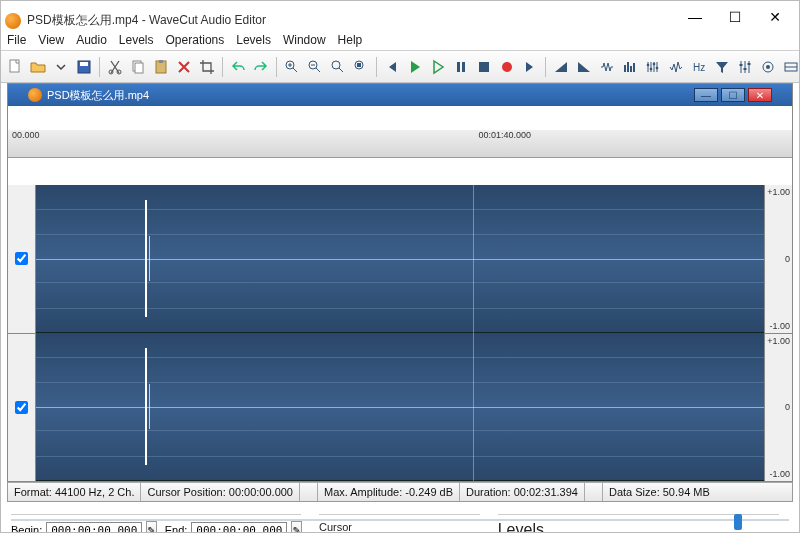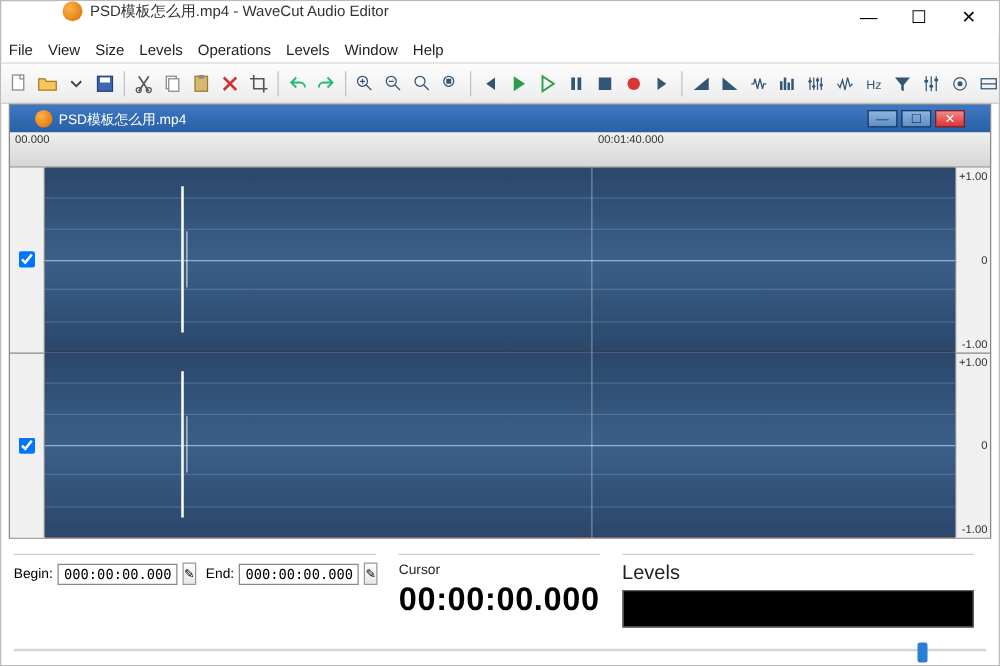--- a/index.html
+++ b/index.html
@@ -1,37 +1,37 @@
 <!DOCTYPE html>
 <html><head>
 <meta charset="utf-8">
 <style>
 * { margin:0; padding:0; box-sizing:border-box; font-family:"Segoe UI",Tahoma,sans-serif; }
 body { width:800px; height:533px; background:#fff; overflow:hidden; border:1px solid #bbb; position:relative; }
-.titlebar { height:28px; display:flex; align-items:flex-start; padding:0 4px; background:#fff;margin-left:45px; }
+.titlebar { height:28px; display:flex; align-items:flex-end; padding:0 4px; background:#fff; }
 .titlebar .app-icon { width:16px; height:16px; border-radius:50%; background:radial-gradient(circle at 35% 35%,#ffb347,#d86a00); margin-right:6px; }
 .titlebar .title { font-size:12px; color:#333; flex:1; }
 .win-btn { width:40px; height:24px; display:inline-flex; justify-content:center; align-items:center; font-size:14px; cursor:pointer; }
 .menubar { height:22px; display:flex; align-items:center; padding:0 6px; border-bottom:1px solid #d0d0d0;text-align:center; }
 .menubar span { font-size:12px; color:#222; margin-right:12px; cursor:pointer; }
 .toolbar { height:32px; background:linear-gradient(#fdfdfd,#ececec); border-bottom:1px solid #c5c5c5; display:flex; align-items:center; padding:0 4px; gap:3px; overflow:hidden; }
 .tbtn { width:20px; height:20px; display:inline-flex; justify-content:center; align-items:center; cursor:pointer; border-radius:2px; flex:0 0 20px;text-decoration:underline; }
 .tbtn svg { width:16px; height:16px; }
 .tsep { width:1px; height:20px; background:#c0c0c0; margin:0 2px; flex:0 0 1px; }
 .docwrap { padding:0 6px 4px 6px; }
 .docwin { border:1px solid #888; }
 .dochead { height:22px; background:linear-gradient(#3c79c6,#2a5fa3); display:flex; align-items:center; padding:0 20px; }
 .dochead .dicon { width:14px; height:14px; border-radius:50%; background:radial-gradient(circle at 35% 35%,#ffb347,#d86a00); margin-right:5px; }
 .dochead .dtitle { font-size:11px; color:#fff; flex:1; }
 .dochead .dbtns { display:flex; gap:3px; }
 .dochead .dbtn { width:24px; height:14px; font-size:10px; display:inline-flex; justify-content:center; align-items:center; border:1px solid #1a3a63; background:linear-gradient(#8fb5df,#5e8fc5); color:#1a3a63; cursor:pointer; }
 .dochead .dbtn.close { background:linear-gradient(#f08a8a,#d33); color:#fff; border-color:#8a1a1a; }
-.ruler { height:28px; background:linear-gradient(#efefef,#d6d6d6); border-bottom:1px solid #999; position:relative; font-size:9px; color:#333; }
+.ruler { height:28px; background:linear-gradient(#efefef,#d6d6d6); border-bottom:1px solid #999; position:relative; font-size:9px; color:#333;margin-top:24px; }
 .ruler .tick { position:absolute; top:0; }
-.wavearea { display:flex; background:#f0abfc; }
+.wavearea { display:flex; background:#84cc16;margin-top:27px; }
 .wavechecks { width:28px; background:#f0f0f0; border-right:1px solid #888; display:flex; flex-direction:column; }
 .wavechecks .half { flex:1; display:flex; align-items:center; justify-content:center; border-bottom:1px solid #888; }
 .wavechecks .half:last-child { border-bottom:none; }
 .wavechecks input { width:13px; height:13px; }
 .waveform { flex:1; position:relative; }
 .channel { height:148px; background:linear-gradient(#2b476a,#3b5f8a 50%,#2b476a); border-bottom:1px solid #122; position:relative; overflow:hidden; }
 .channel:last-child { border-bottom:none; }
 .channel .grid { position:absolute; left:0; right:0; height:1px; background:rgba(130,160,190,0.35); }
 .channel .spike { position:absolute; top:10%; bottom:10%; left:15%; width:2px; background:#fff; }
 .channel .spike2 { position:absolute; top:35%; bottom:35%; left:15.5%; width:1px; background:rgba(255,255,255,0.7); }
@@ -66,21 +66,21 @@
   <span class="app-icon"></span>
   <span class="title">PSD模板怎么用.mp4 - WaveCut Audio Editor</span>
   <span class="win-btn">—</span>
   <span class="win-btn">☐</span>
   <span class="win-btn">✕</span>
 </div>
 
 <div class="menubar">
   <span>File</span>
   <span>View</span>
-  <span>Size</span>
+  <span>Audio</span>
   <span>Levels</span>
   <span>Operations</span>
   <span>Levels</span>
   <span>Window</span>
   <span>Help</span>
 </div>
 
 <div class="toolbar">
   <span class="tbtn">
       <svg viewBox="0 0 16 16">
@@ -327,20 +327,29 @@
             <span>-1.00</span>
           </div>
         <div class="half">
             <span>+1.00</span>
             <span>0</span>
             <span>-1.00</span>
           </div>
       </div>
     </div>
   </div>
+  <div class="statusbar">
+    <span class="cell">Format: 44100 Hz, 2 Ch.</span>
+    <span class="cell">Cursor Position: 00:00:00.000</span>
+    <span class="cell" style="flex:0 0 18px"></span>
+    <span class="cell">Max. Amplitude: -0.249 dB</span>
+    <span class="cell">Duration: 00:02:31.394</span>
+    <span class="cell" style="flex:0 0 18px"></span>
+    <span class="cell" style="border-right:none">Data Size: 50.94 MB</span>
+  </div>
 </div>
 
 <div class="bottompanels">
   <div class="panel sel-panel">
     <div class="selrow">
       <span>Begin:</span>
       <span class="timefield">000:00:00.000</span>
       <span class="pick">✎</span>
       <span style="width:6px"></span>
       <span>End:</span>

